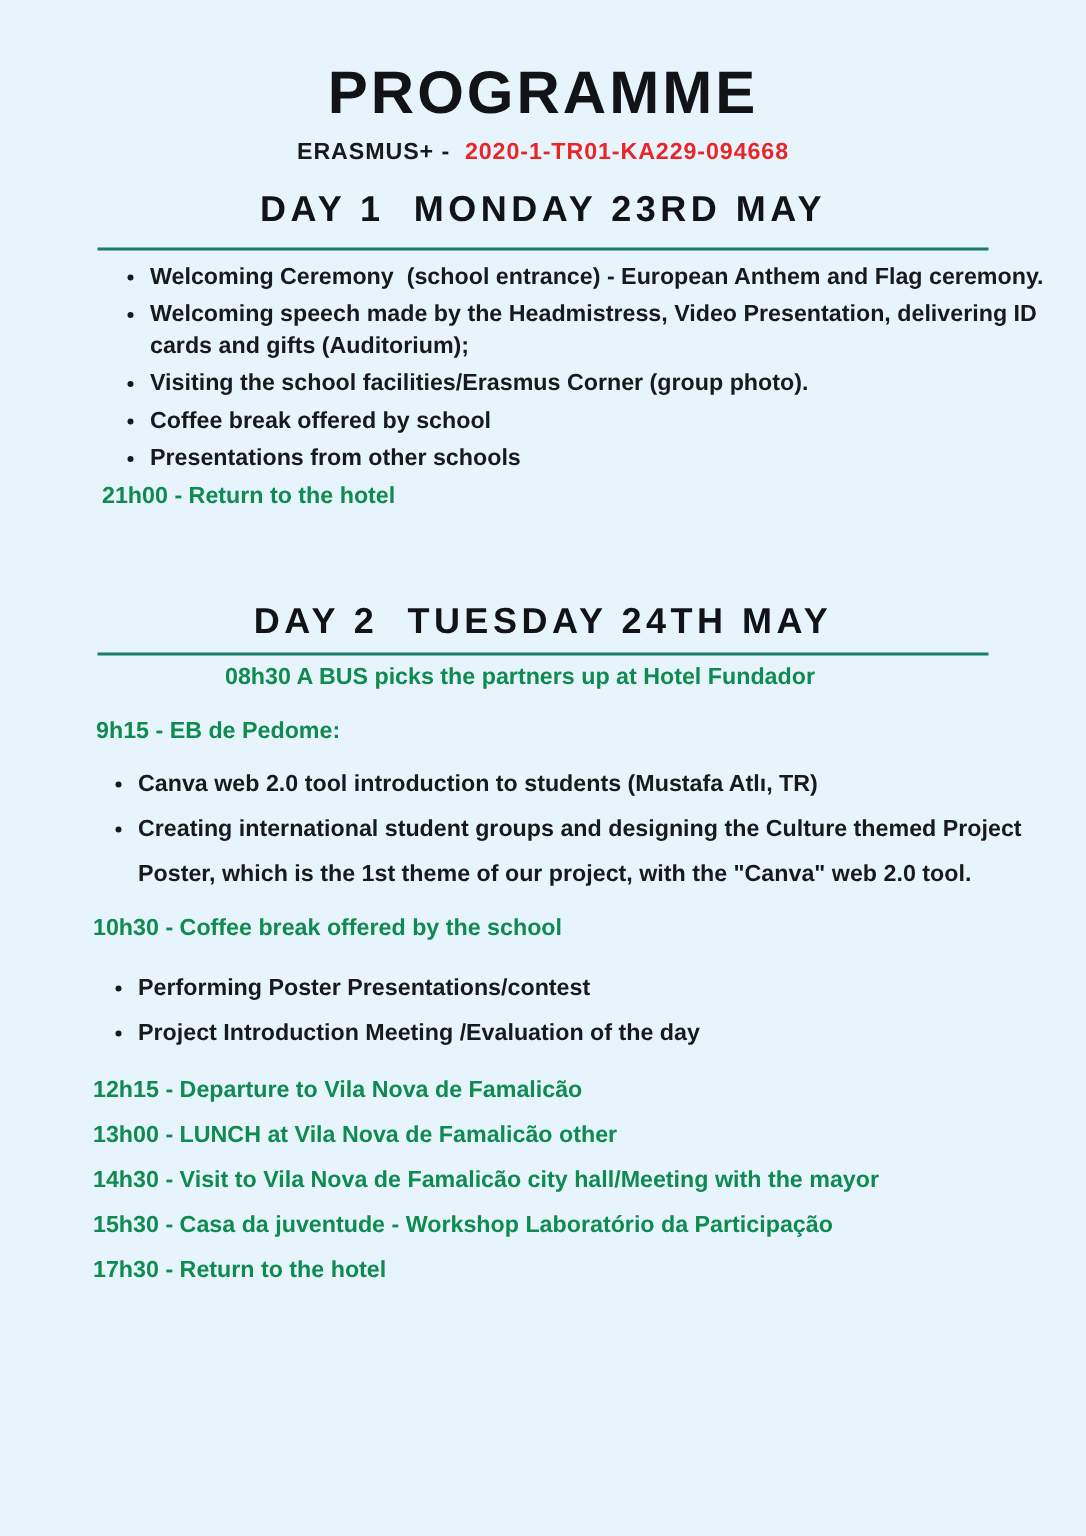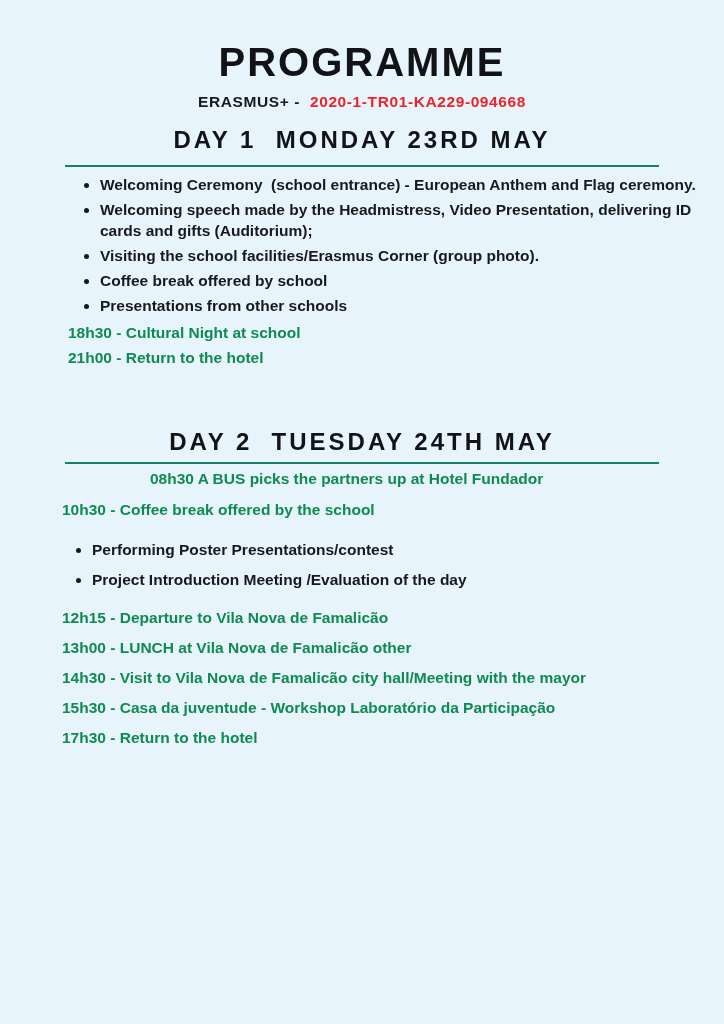--- a/index.html
+++ b/index.html
@@ -102,28 +102,32 @@
   <section class="day1">
     <h2 class="day-heading">DAY 1  MONDAY 23RD MAY</h2>
     <hr class="divider">
     <ul class="bullets">
       <li>Welcoming Ceremony  (school entrance) - European Anthem and Flag ceremony.</li>
       <li>Welcoming speech made by the Headmistress, Video Presentation, delivering ID cards and gifts (Auditorium);</li>
       <li>Visiting the school facilities/Erasmus Corner (group photo).</li>
       <li>Coffee break offered by school</li>
       <li>Presentations from other schools</li>
     </ul>
-    <div class="green-line evening evening-first">18h30 - Cultural Night at school</div>
     <div class="green-line evening">21h00 - Return to the hotel</div>
   </section>
 
   <section class="day2">
     <h2 class="day-heading">DAY 2  TUESDAY 24TH MAY</h2>
     <hr class="divider">
     <div class="green-line bus2">08h30 A BUS picks the partners up at Hotel Fundador</div>
+    <div class="green-line loc2">9h15 - EB de Pedome:</div>
+    <ul class="bullets">
+      <li>Canva web 2.0 tool introduction to students (Mustafa Atlı, TR)</li>
+      <li>Creating international student groups and designing the Culture themed Project Poster, which is the 1st theme of our project, with the "Canva" web 2.0 tool.</li>
+    </ul>
     <div class="green-line coffee">10h30 - Coffee break offered by the school</div>
     <ul class="bullets">
       <li>Performing Poster Presentations/contest</li>
       <li>Project Introduction Meeting /Evaluation of the day</li>
     </ul>
     <div class="schedule">
       <div class="green-line">12h15 - Departure to Vila Nova de Famalicão</div>
       <div class="green-line">13h00 - LUNCH at Vila Nova de Famalicão other</div>
       <div class="green-line">14h30 - Visit to Vila Nova de Famalicão city hall/Meeting with the mayor</div>
       <div class="green-line">15h30 - Casa da juventude - Workshop Laboratório da Participação</div>

